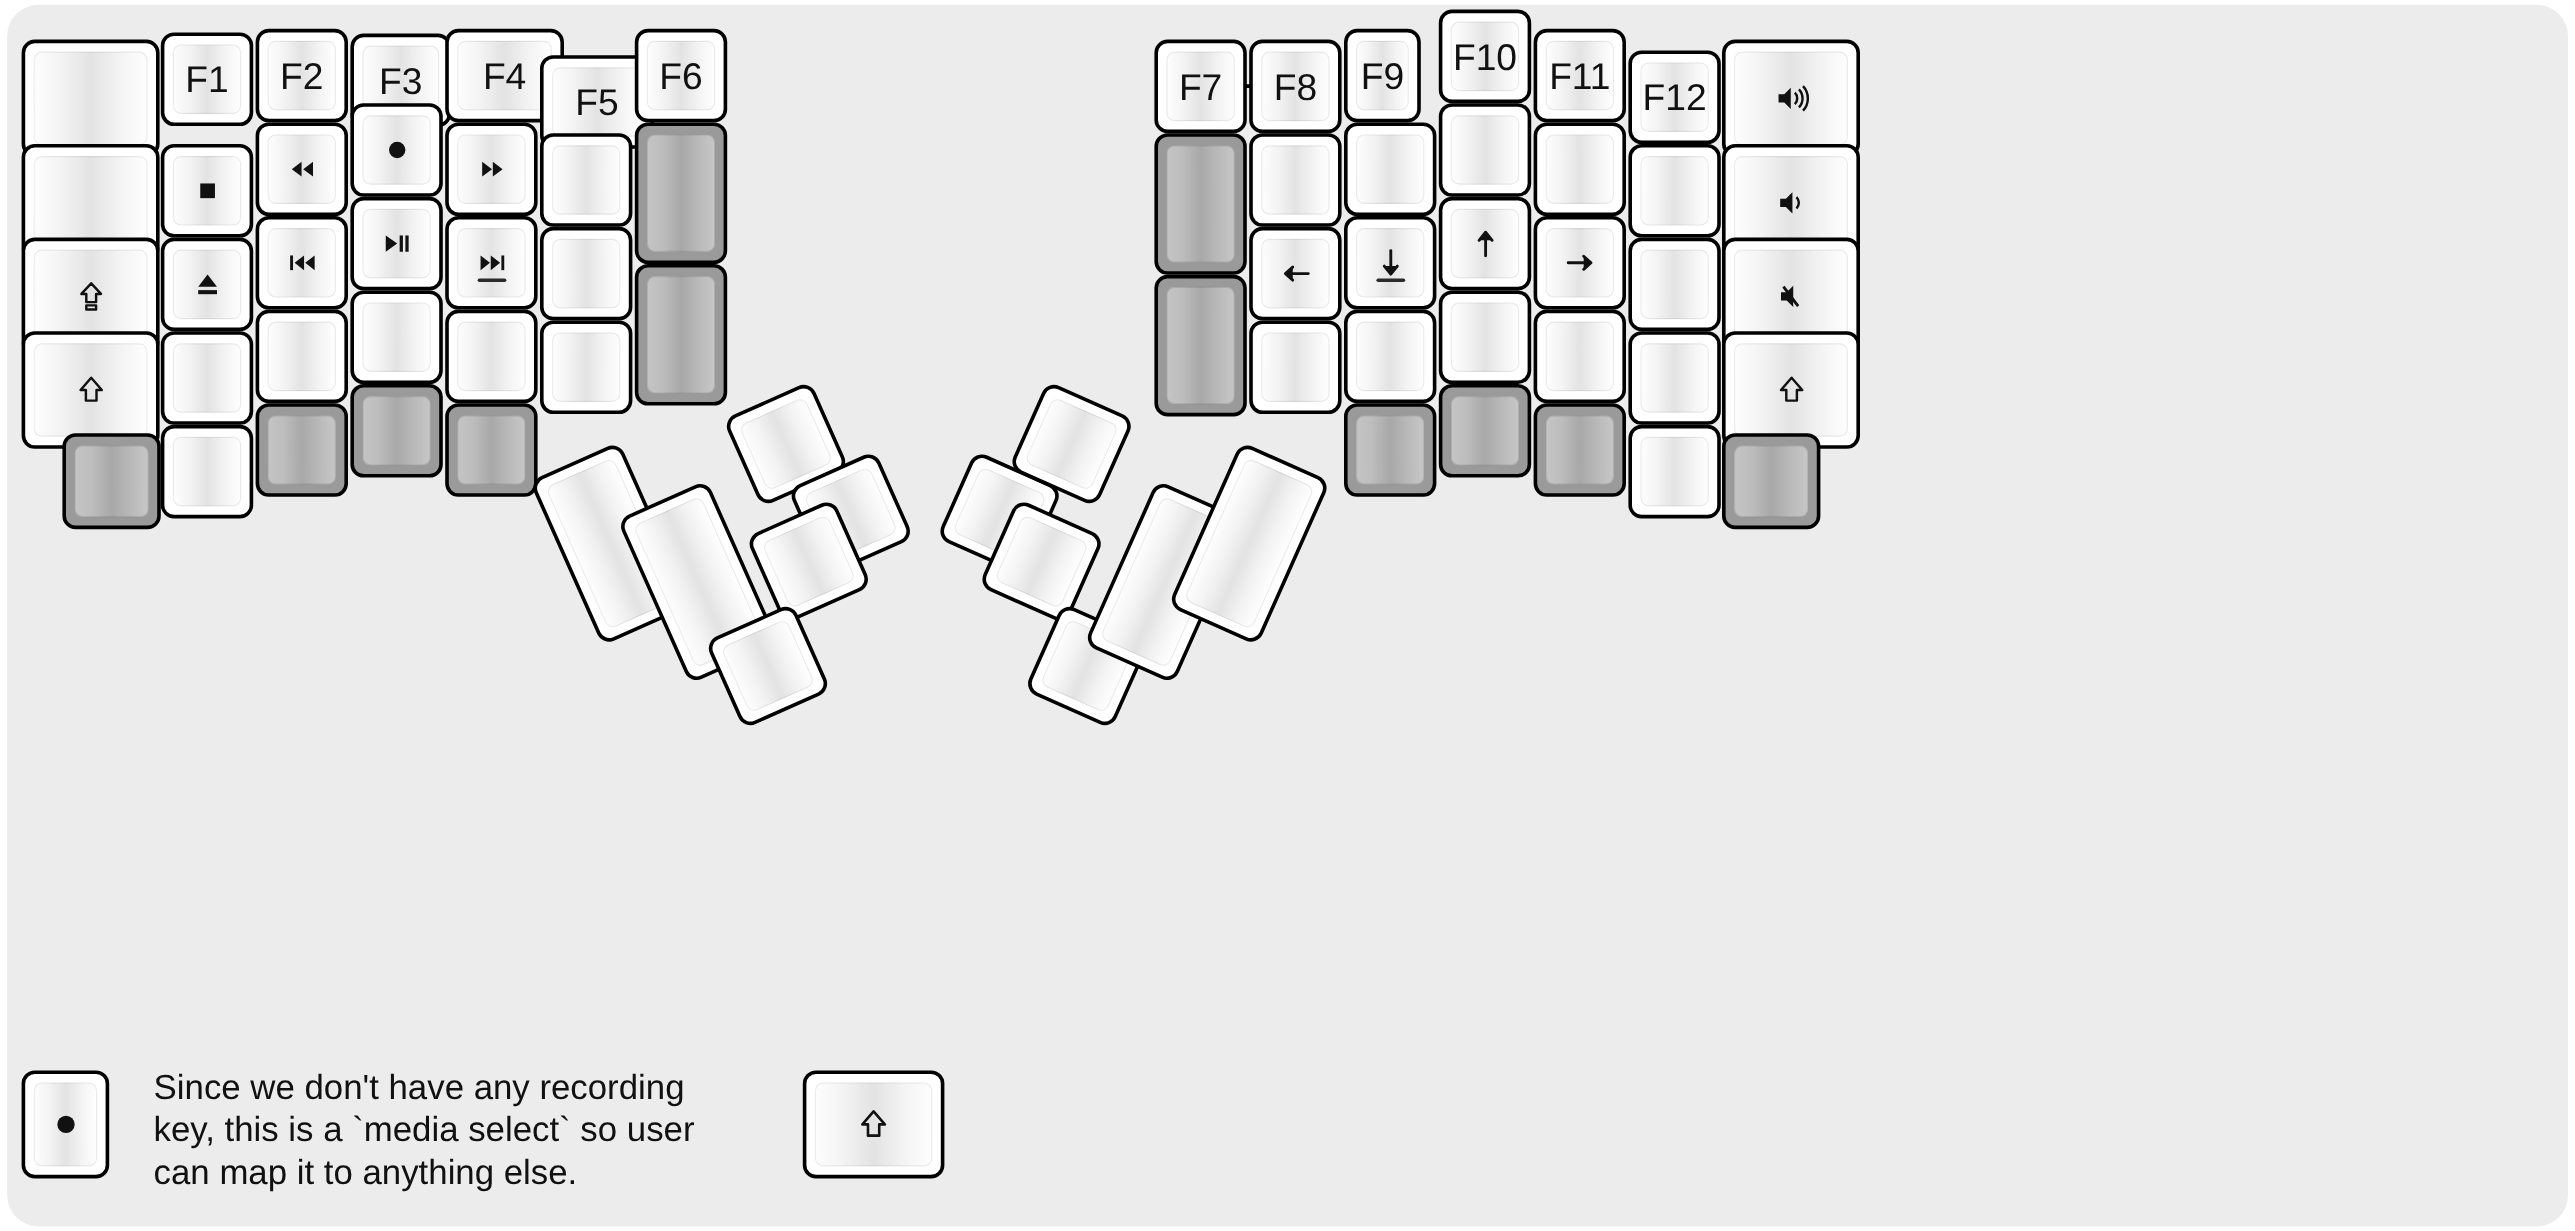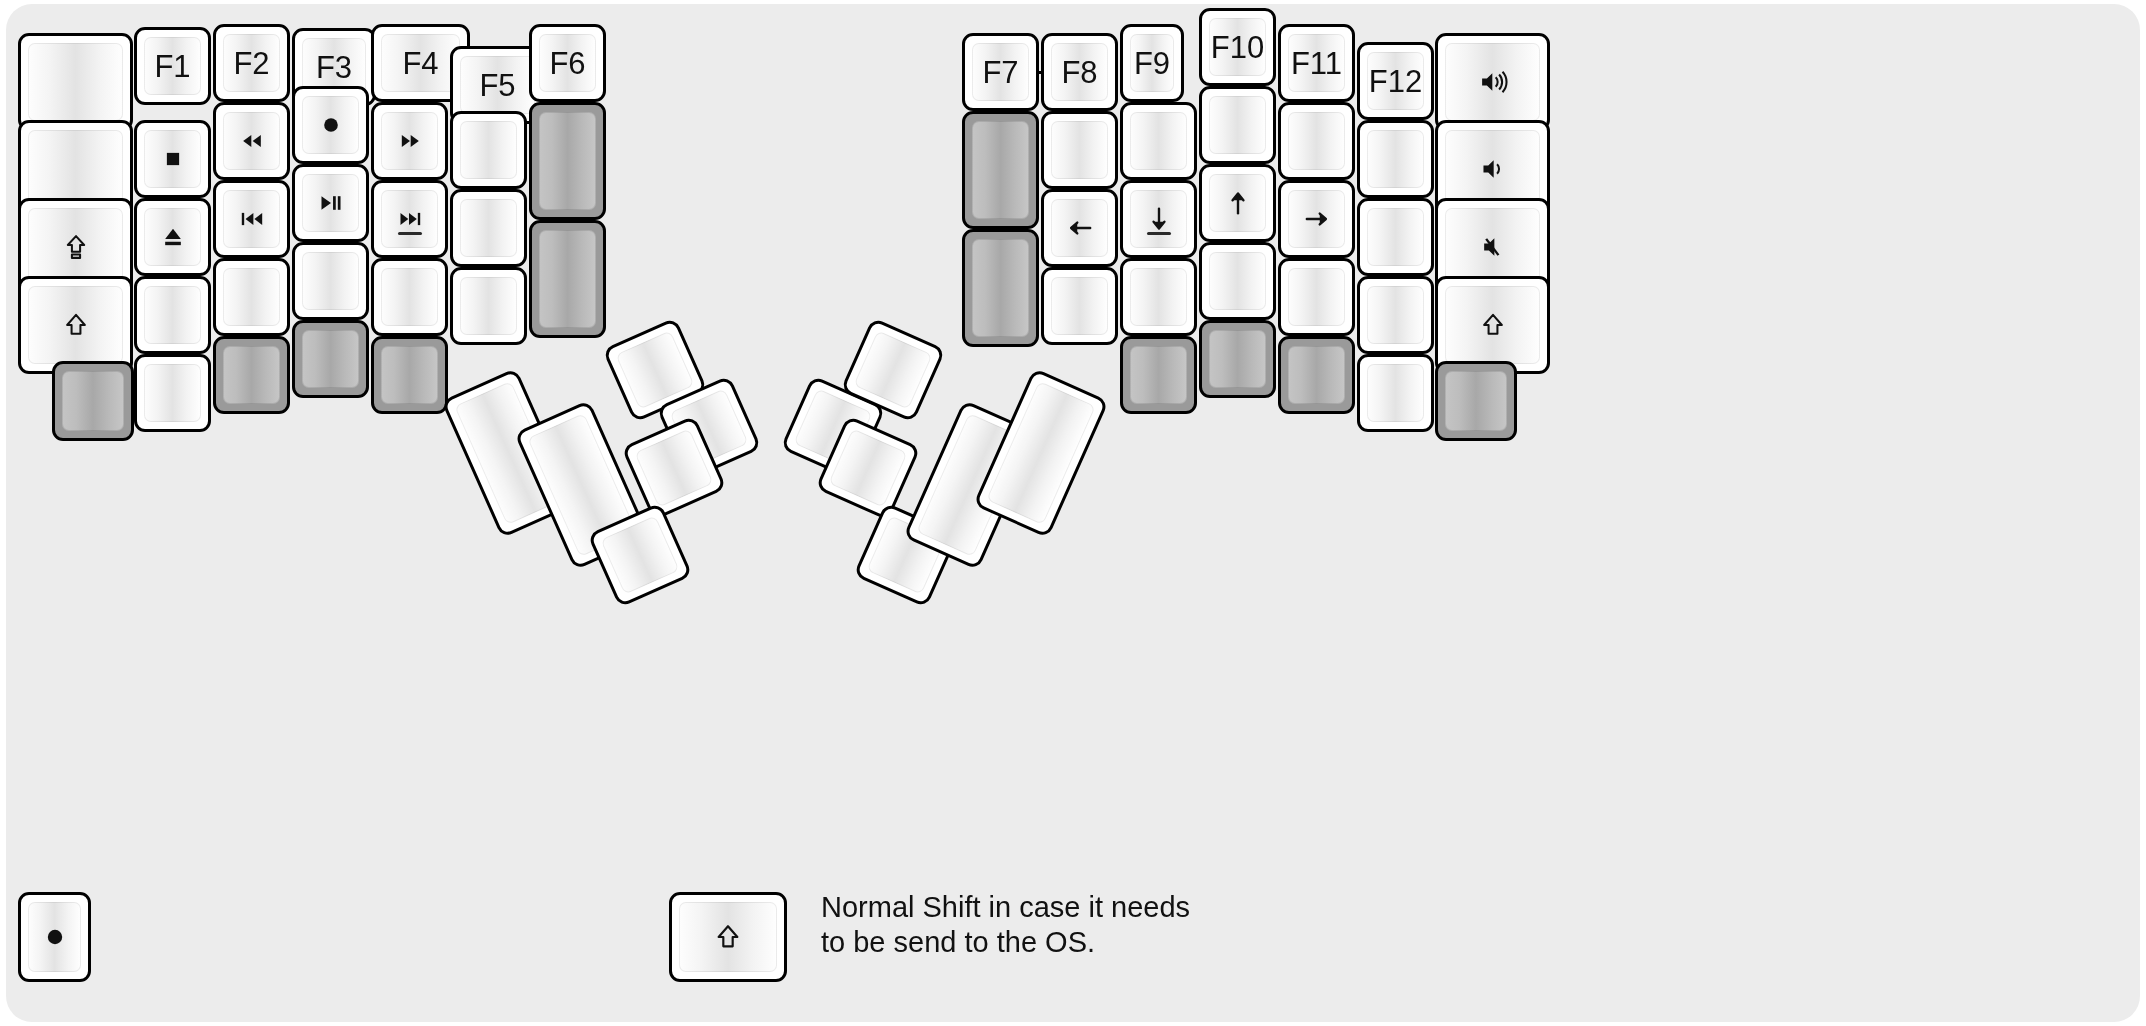--- a/index.html
+++ b/index.html
@@ -469,28 +469,29 @@
       <div class="leg" style="left: 18px; top: 12px;">
         <div class="legkey" style="width: 73px; height: 90px;">
           <div class="cap">
             <span style="line-height: 0;">
               <svg class="glyph" width="36" height="36" viewBox="0 0 100 100" fill="#111">
                 <circle cx="50" cy="50" r="20"></circle>
               </svg>
             </span>
           </div>
         </div>
+        <div class="legtext" style="margin-left: 37px; margin-top: -2px;">Since we don't have any recording
+key, this is a `media select` so user
+can map it to anything else.</div>
       </div>
       <div class="leg" style="left: 669px; top: 12px;">
         <div class="legkey" style="width: 118px; height: 90px;">
           <div class="cap">
             <span style="line-height: 0;">
               <svg class="glyph" width="36" height="36" viewBox="0 0 100 100" fill="none" stroke="#111" stroke-width="6" stroke-linejoin="round">
                 <path d="M50 20 L76 50 L63 50 L63 76 L37 76 L37 50 L24 50 Z"></path>
               </svg>
             </span>
           </div>
         </div>
-        <div class="legtext" style="margin-left: 34px; margin-top: -2px;">Normal Shift in case it needs
-to be send to the OS.</div>
       </div>
     </div>
 </div>
 
 </body></html>

